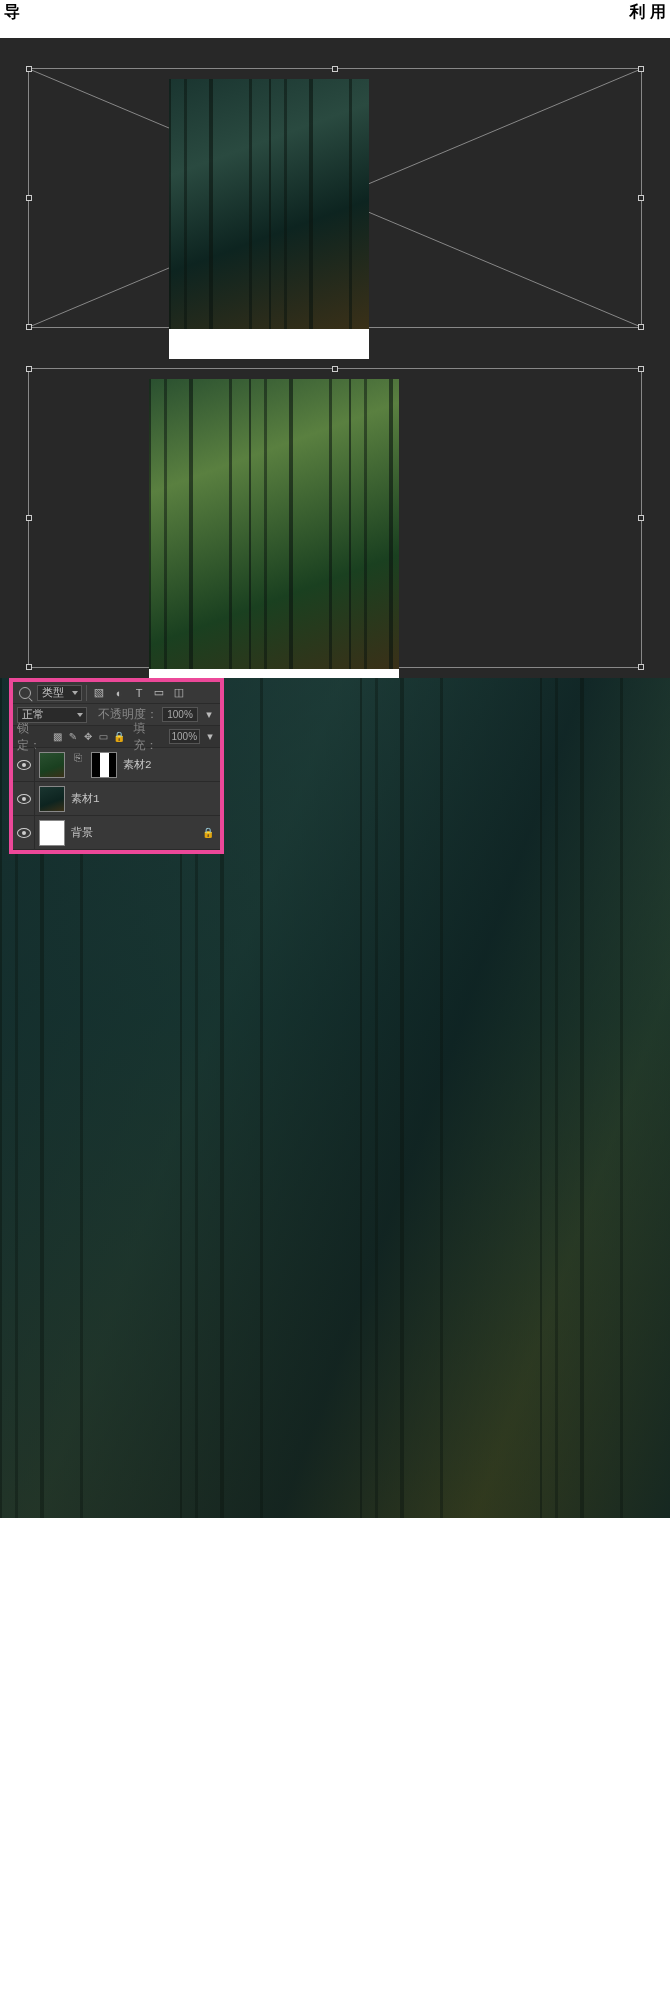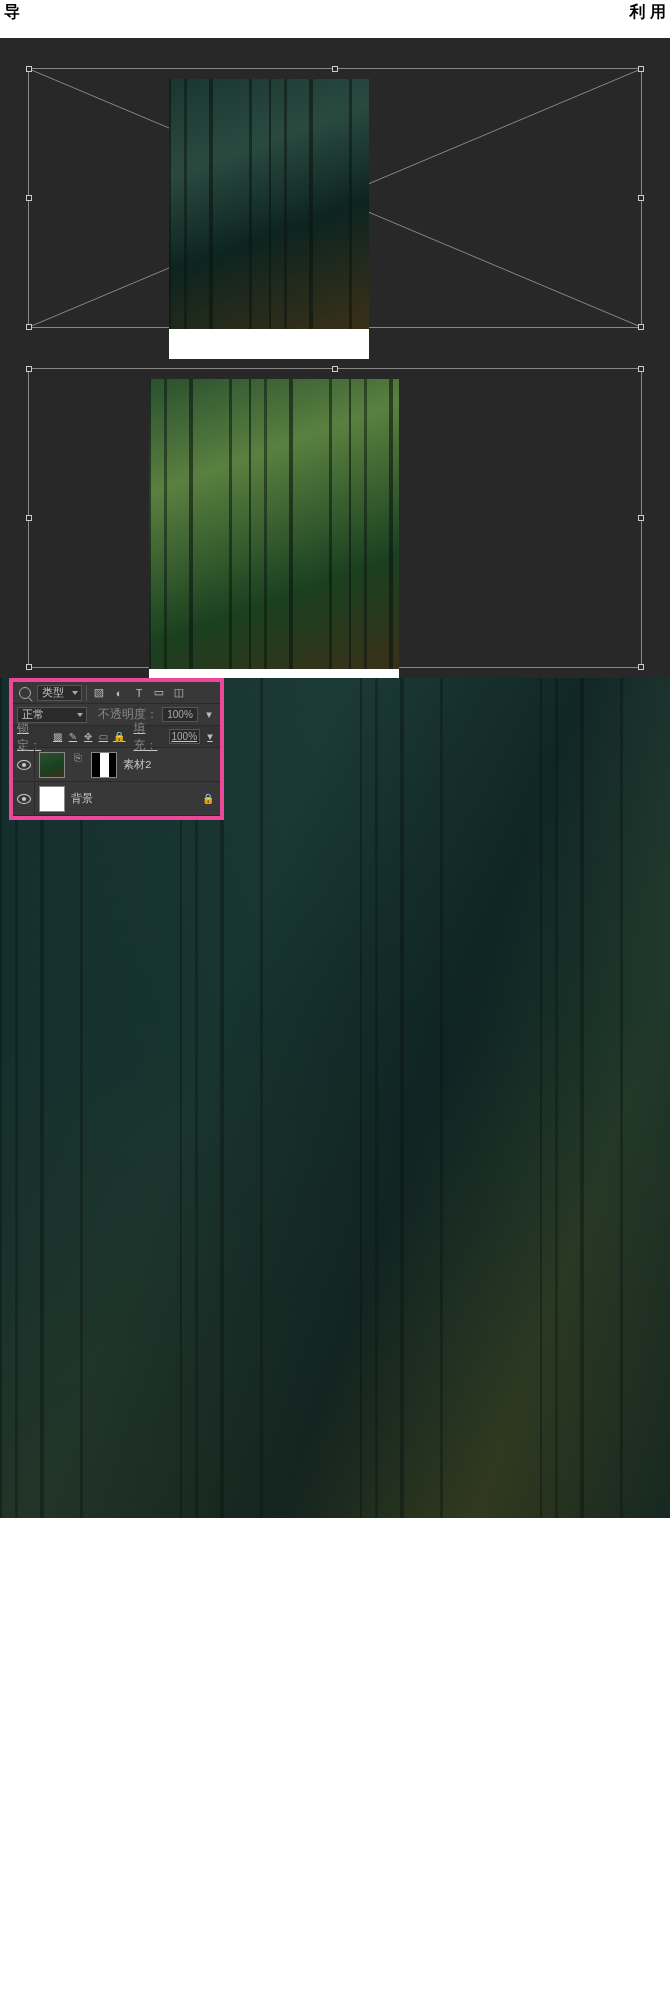--- a/index.html
+++ b/index.html
@@ -137,21 +137,21 @@
     border-top:4px solid #aaa;
   }
   .lp-sep { width:1px; height:16px; background:#555; }
   .lp-icons-row .lp-icon{ width:16px; }
   .lp-label-sm { color:#888; font-size:12px;}
   .lp-input-sm {
     width:36px; height:15px; background:#2a2a2a; border:1px solid #555;
     color:#aaa; font-size:10px; text-align:center; line-height:13px;
     display:inline-block;
   }
-  .lp-lock-row { background:#333;text-decoration:underline; }
+  .lp-lock-row { background:#333; }
   .lp-lock-ic { width:13px; height:13px; display:inline-flex; align-items:center; justify-content:center; color:#aaa; font-size:10px;}
 
   .layer-item {
     display:flex; align-items:center;
     height: 34px;
     border-bottom:1px solid #2a2a2a;
     background:#383838;
   }
   .eye-col {
     width:22px; height:100%; display:flex; align-items:center; justify-content:center;
@@ -277,24 +277,31 @@
     <div class="layer-item">
       <div class="eye-col">
           <span class="eye-icon"></span>
         </div>
       <div class="thumb forest2"></div>
       <div class="thumb link">⎘</div>
       <div class="thumb mask"></div>
       <div class="layer-name">素材2</div>
     </div>
 
-
     <div class="layer-item">
       <div class="eye-col">
           <span class="eye-icon"></span>
         </div>
+      <div class="thumb forest1"></div>
+      <div class="layer-name">素材1</div>
+    </div>
+
+    <div class="layer-item">
+      <div class="eye-col">
+          <span class="eye-icon"></span>
+        </div>
       <div class="thumb"></div>
       <div class="layer-name">背景</div>
       <div class="lock-badge">🔒</div>
     </div>
 
   </div>
 </div>
 
 </body></html>

